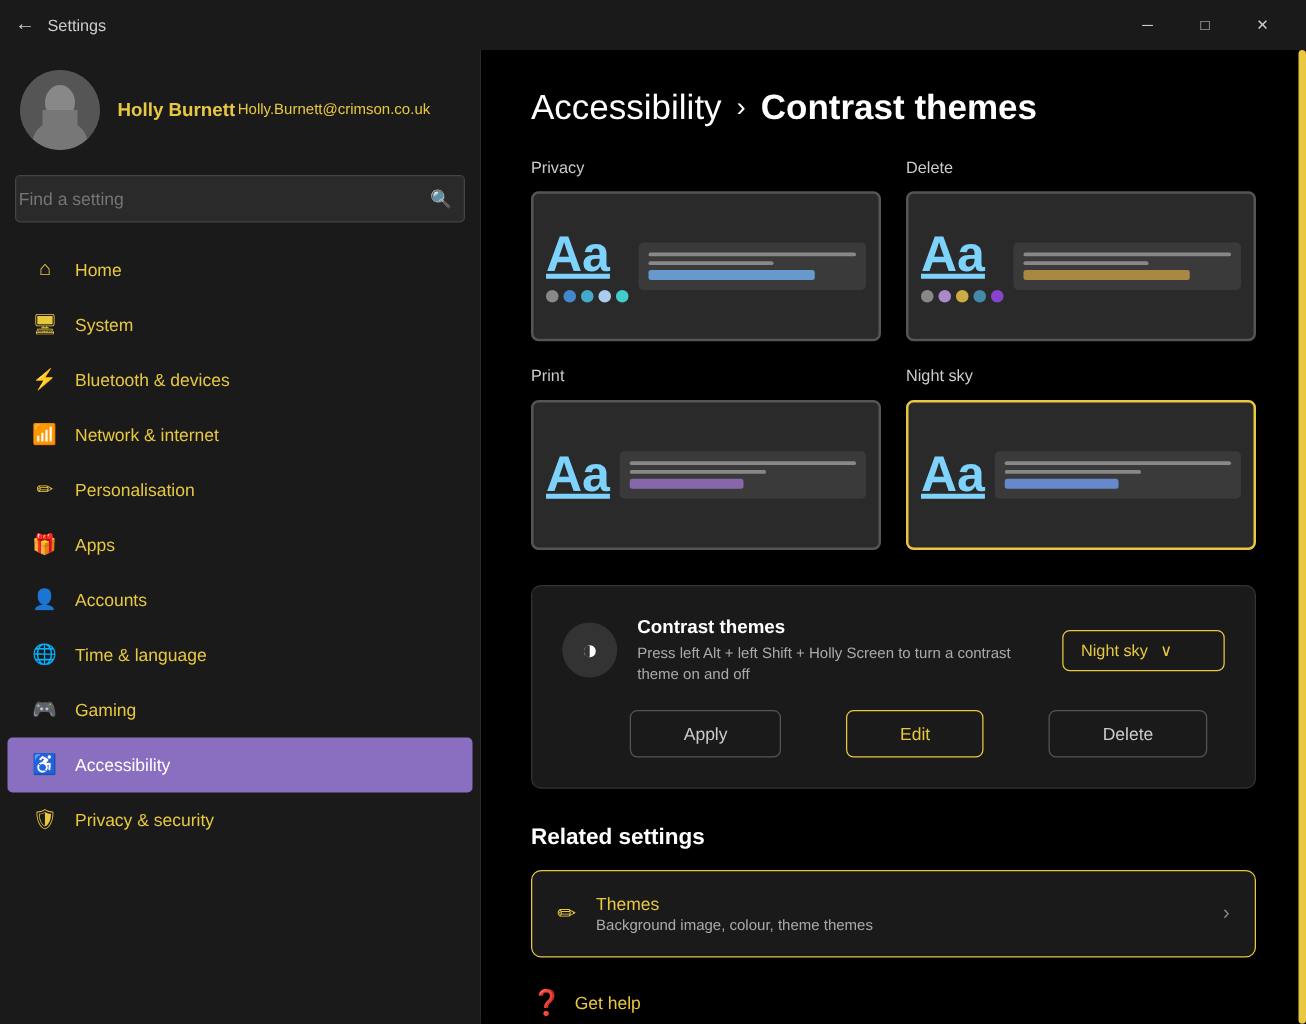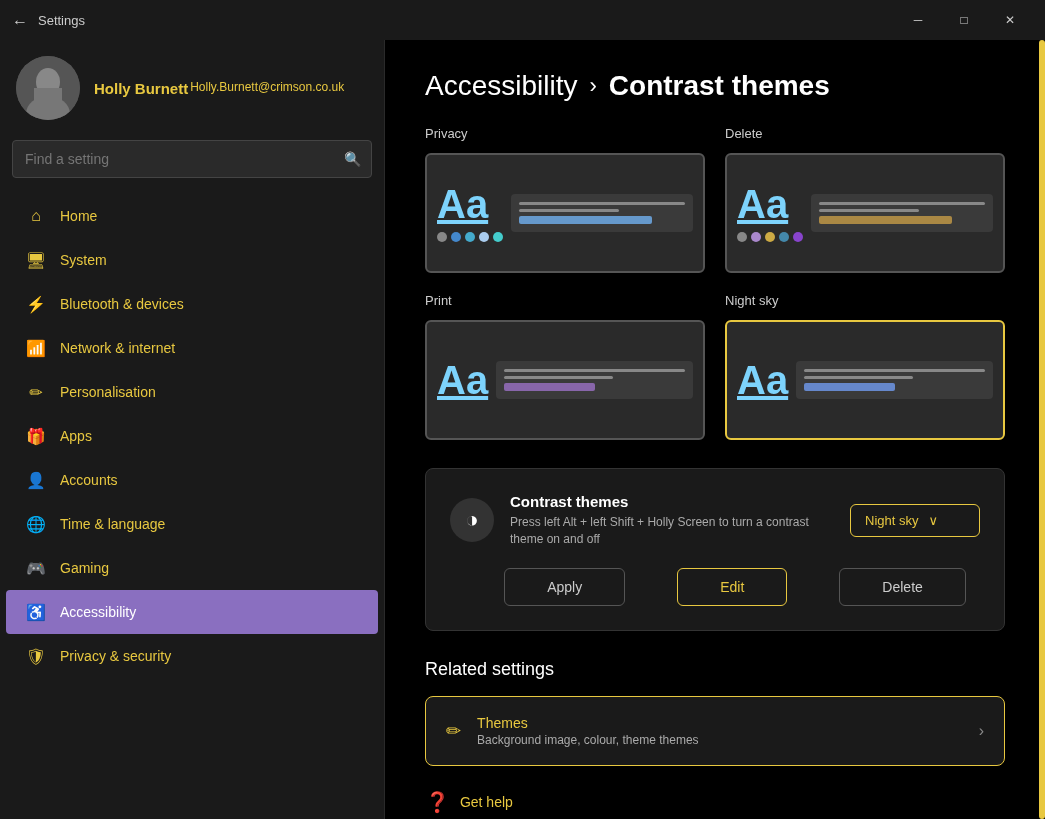--- a/index.html
+++ b/index.html
@@ -101,21 +101,21 @@
     .search-container {
       padding: 0 12px 16px 12px;
     }
     .search-box {
       width: 100%;
       background: #2a2a2a;
       border: 1px solid #444;
       border-radius: 4px;
       color: #aaa;
       font-size: 14px;
-      padding: 10px 36px 10px 12px;
+      padding: 10px 36px 10px 2px;
       outline: none;
       position: relative;
     }
     .search-wrapper {
       position: relative;
     }
     .search-icon-wrapper {
       position: absolute;
       right: 10px;
       top: 50%;
@@ -338,21 +338,21 @@
       margin-left: 40px;
     }
     .btn.primary {
       border-color: #e8c840;
       color: #e8c840;
     }
 
     
     .related-title {
       font-size: 18px;
-      font-weight: 400;
+      font-weight: 700;
       color: #ffffff;
       margin-bottom: 16px;
     }
     .related-card {
       background: #1a1a1a;
       border: 1.5px solid #e8c840;
       border-radius: 8px;
       padding: 18px 20px;
       display: flex;
       align-items: center;

